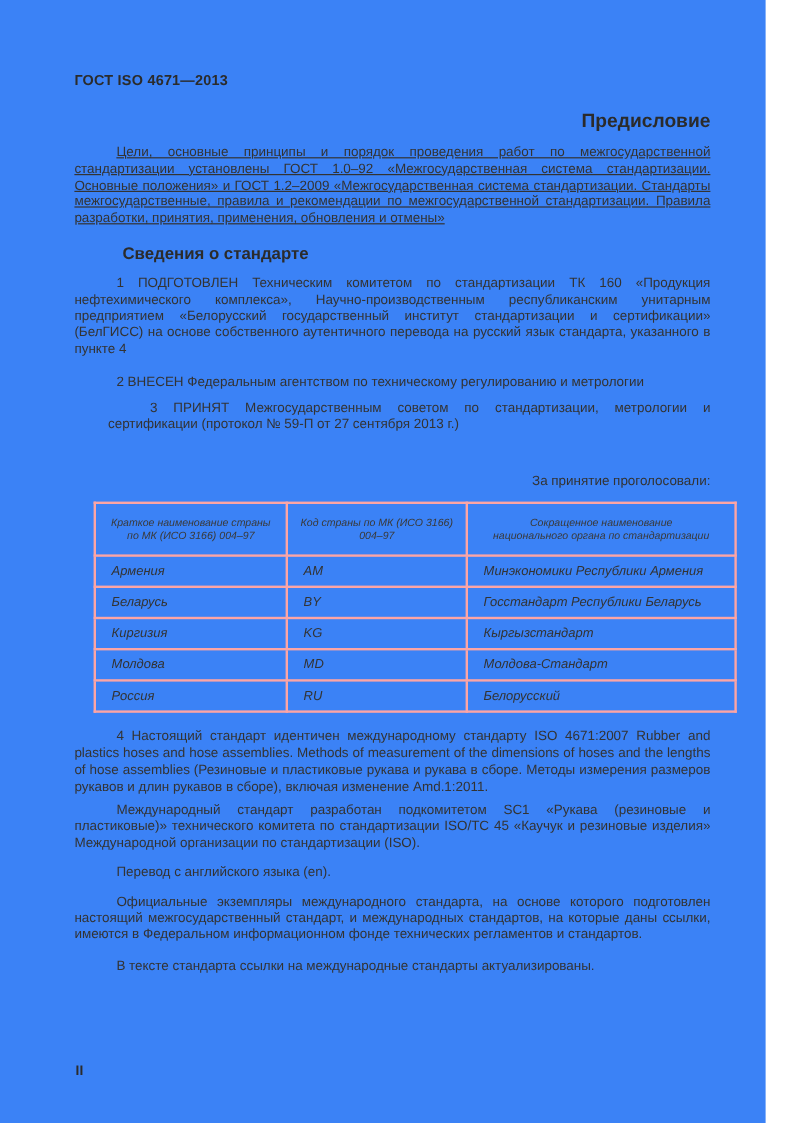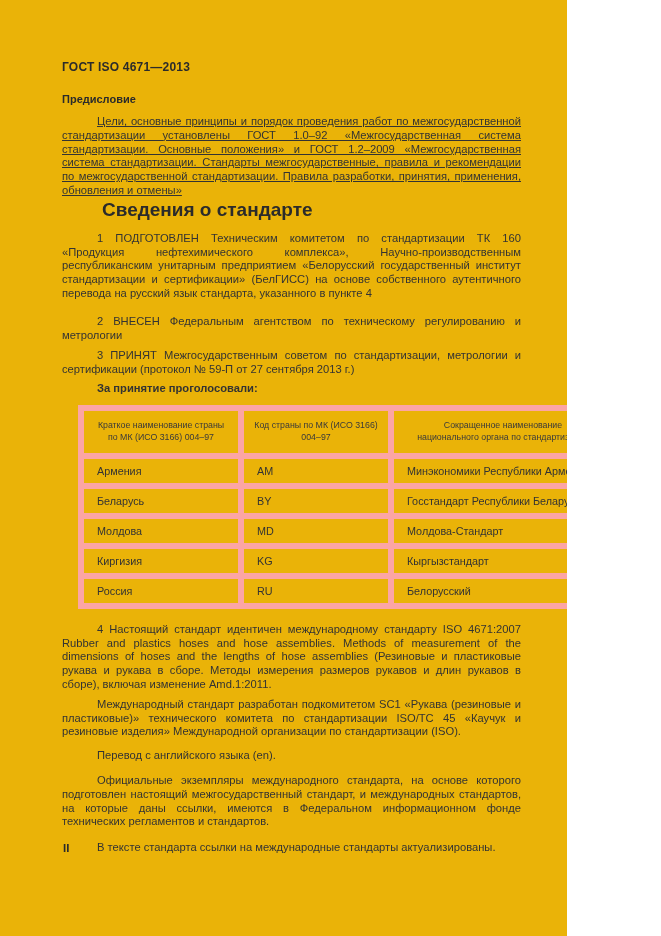--- a/index.html
+++ b/index.html
@@ -1,66 +1,67 @@
 <!DOCTYPE html>
 <html lang="ru"><head>
 <meta charset="utf-8">
 <style>
   html, body { margin: 0; padding: 0; background: #ffffff; }
   .page {
     position: relative;
-    width: 567px;
+    width: 638px;
     height: 936px;
-    background: #eab308;
+    background: #3b82f6;
     font-family: "Liberation Sans", sans-serif;
     color: #333333;
     box-sizing: border-box;
     padding: 60px 46px 0 62px;
     overflow: hidden;
   }
   .doc-code {
     font-size: 12px;
     font-weight: bold;
     color: #2b2b2b;
     letter-spacing: 0.2px;
   }
   .title {
-    text-align: left;
-    font-size: 11px;
+    text-align: right;
+    font-size: 16px;
     font-weight: bold;
     color: #2b2b2b;
     margin-top: 19px;
   }
   .para {
     font-size: 11.2px;
     line-height: 13.8px;
     text-align: justify;
     text-indent: 35px;
     margin: 0;
     color: #333333;
   }
   .mt-intro    { margin-top: 10px; text-decoration: underline; }
   .section-heading {
-    font-size: 19px;
+    font-size: 14px;
     font-weight: bold;
     color: #2b2b2b;
-    margin: 1px 0 0 40px;
+    margin: 13px 0 0 40px;
   }
   .mt-item1    { margin-top: 11px; }
   .mt-item2    { margin-top: 14px; }
-  .mt-item3    { margin-top: 7px; }
-  .vote-lead   { margin-top: 5px; text-align: left; font-weight: bold; }
+  .mt-item3    { margin-top: 7px; margin-left: 28px; }
+  .vote-lead   { margin-top: 34px; text-align: right; }
   table.vote {
     border-collapse: collapse;
     table-layout: fixed;
     width: 534px;
     margin: 9px 0 0 16px;
   }
   table.vote th, table.vote td {
-    border: 6px solid #fca5a5;
+    border: 2px solid #fca5a5;
+    font-style: italic;
   }
   table.vote th {
     font-size: 8.8px;
     font-weight: normal;
     line-height: 11.5px;
     text-align: center;
     vertical-align: middle;
     white-space: pre-line;
     height: 38px;
     padding: 2px 4px;
@@ -74,21 +75,21 @@
     color: #333333;
   }
   .mt-item4    { margin-top: 14px; }
   .mt-dev      { margin-top: 6px; }
   .mt-trans    { margin-top: 10px; }
   .mt-official { margin-top: 11px; }
   .mt-refs     { margin-top: 12px; }
   .page-number {
     position: absolute;
     left: 63px;
-    top: 842px;
+    top: 887px;
     font-size: 11.5px;
     font-weight: bold;
     color: #2b2b2b;
   }
 </style>
 </head>
 <body>
 
 <div class="page">
 
@@ -129,28 +130,28 @@
         <td>Армения</td>
         <td>AM</td>
         <td>Минэкономики Республики Армения</td>
       </tr>
       <tr>
         <td>Беларусь</td>
         <td>BY</td>
         <td>Госстандарт Республики Беларусь</td>
       </tr>
       <tr>
+        <td>Киргизия</td>
+        <td>KG</td>
+        <td>Кыргызстандарт</td>
+      </tr>
+      <tr>
         <td>Молдова</td>
         <td>MD</td>
         <td>Молдова-Стандарт</td>
-      </tr>
-      <tr>
-        <td>Киргизия</td>
-        <td>KG</td>
-        <td>Кыргызстандарт</td>
       </tr>
       <tr>
         <td>Россия</td>
         <td>RU</td>
         <td>Белорусский</td>
       </tr>
     </tbody>
   </table>
 
   <p class="para mt-item4">4 Настоящий стандарт идентичен международному стандарту ISO 4671:2007 Rubber and plastics hoses and hose assemblies. Methods of measurement of the dimensions of hoses and the lengths of hose assemblies (Резиновые и пластиковые рукава и рукава в сборе. Методы измерения размеров рукавов и длин рукавов в сборе), включая изменение Amd.1:2011.</p>

